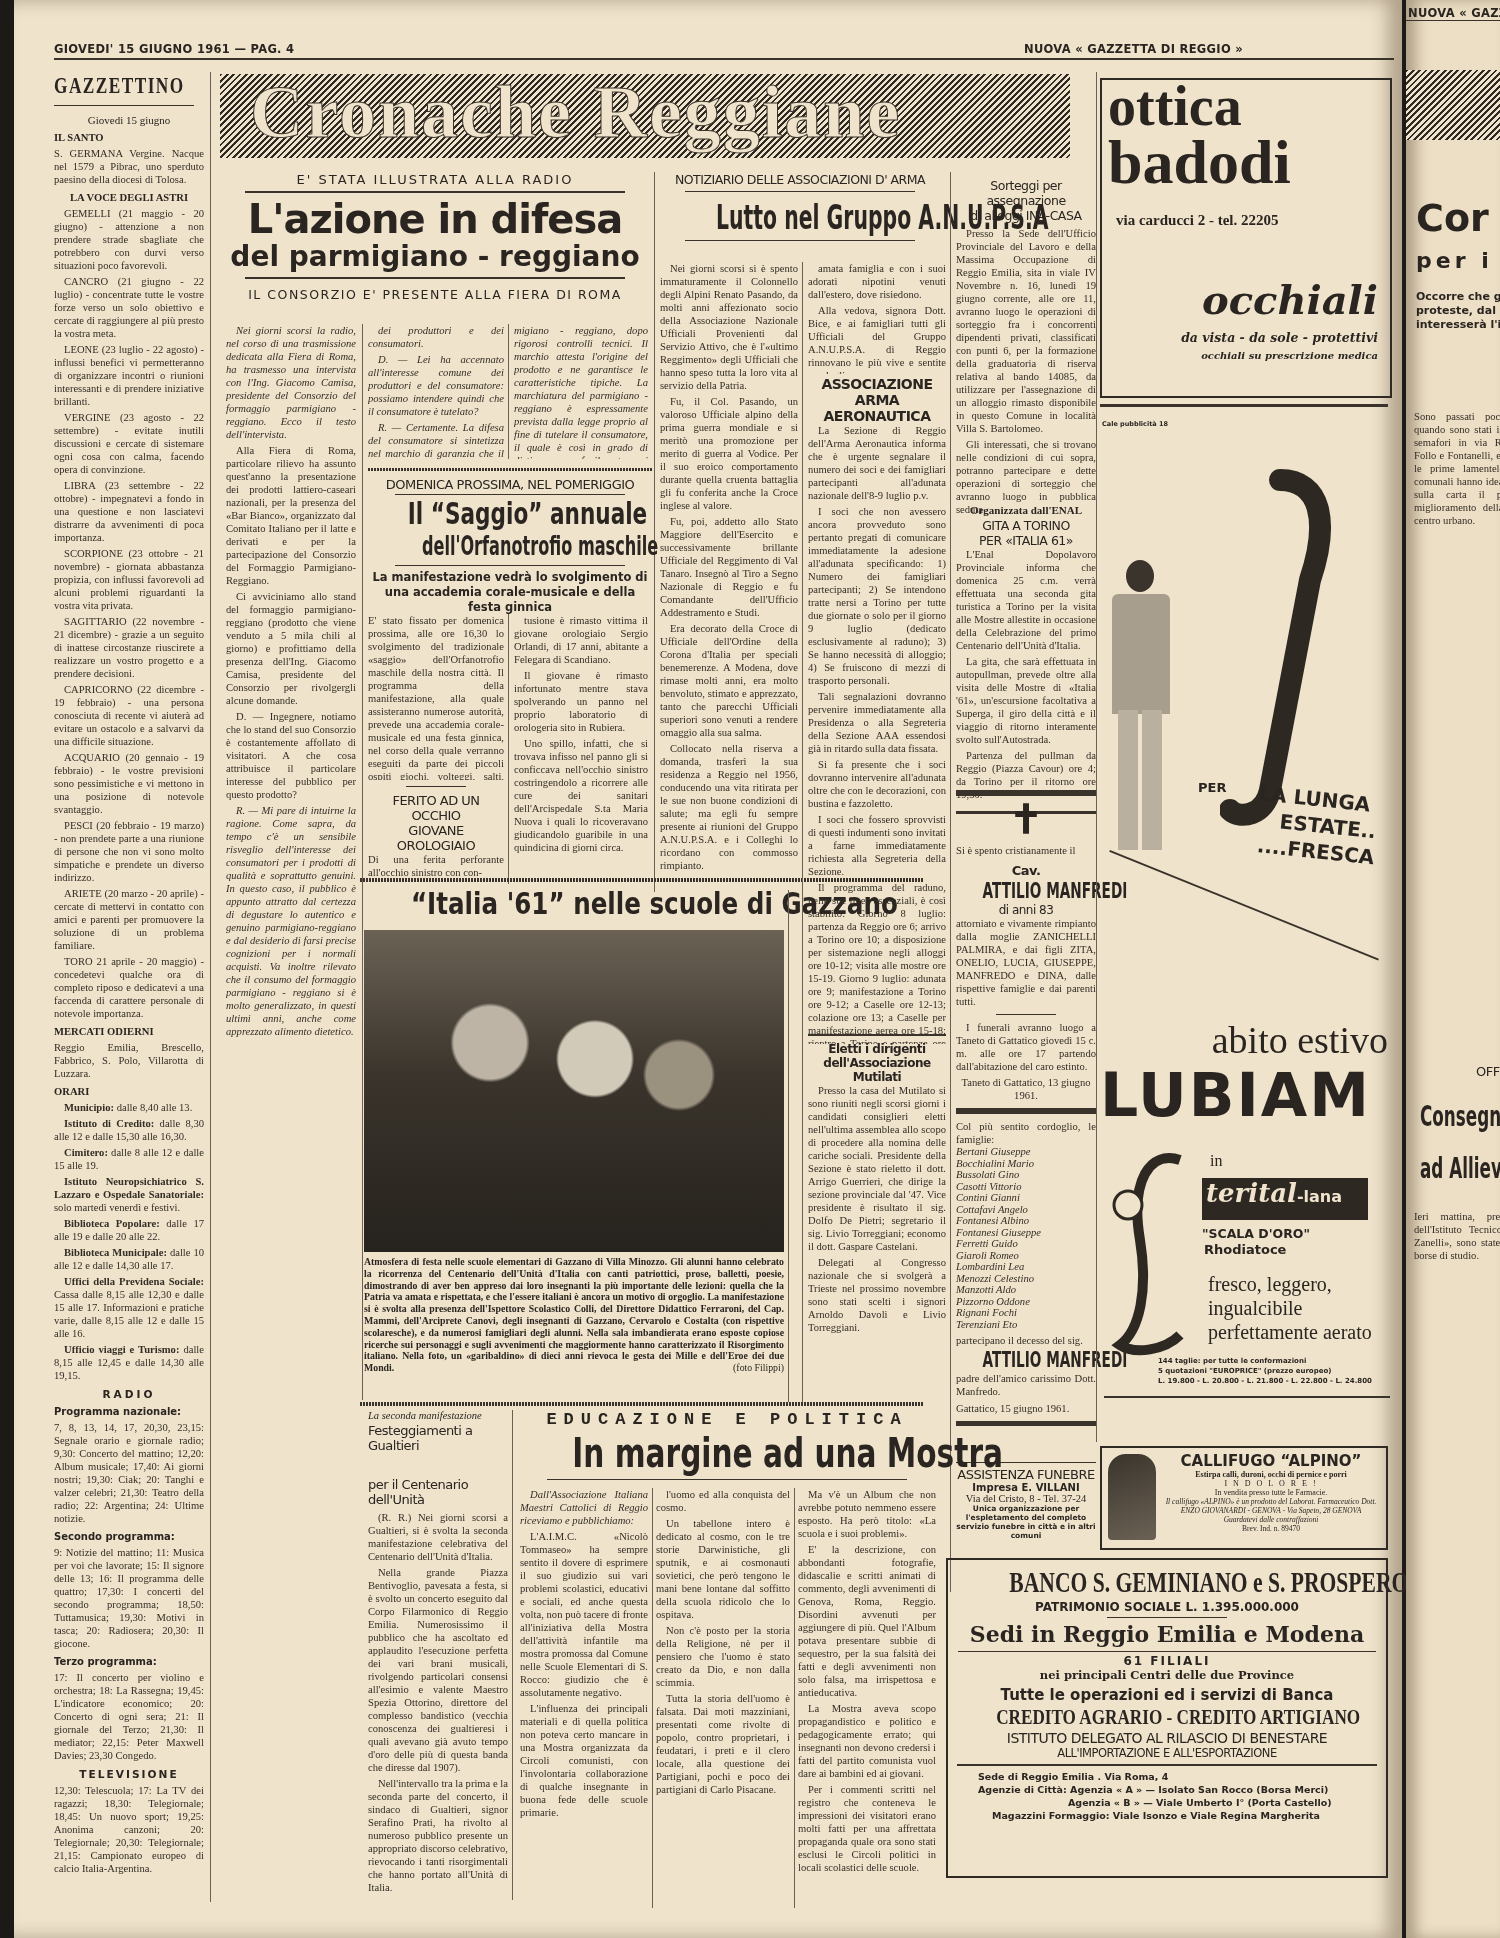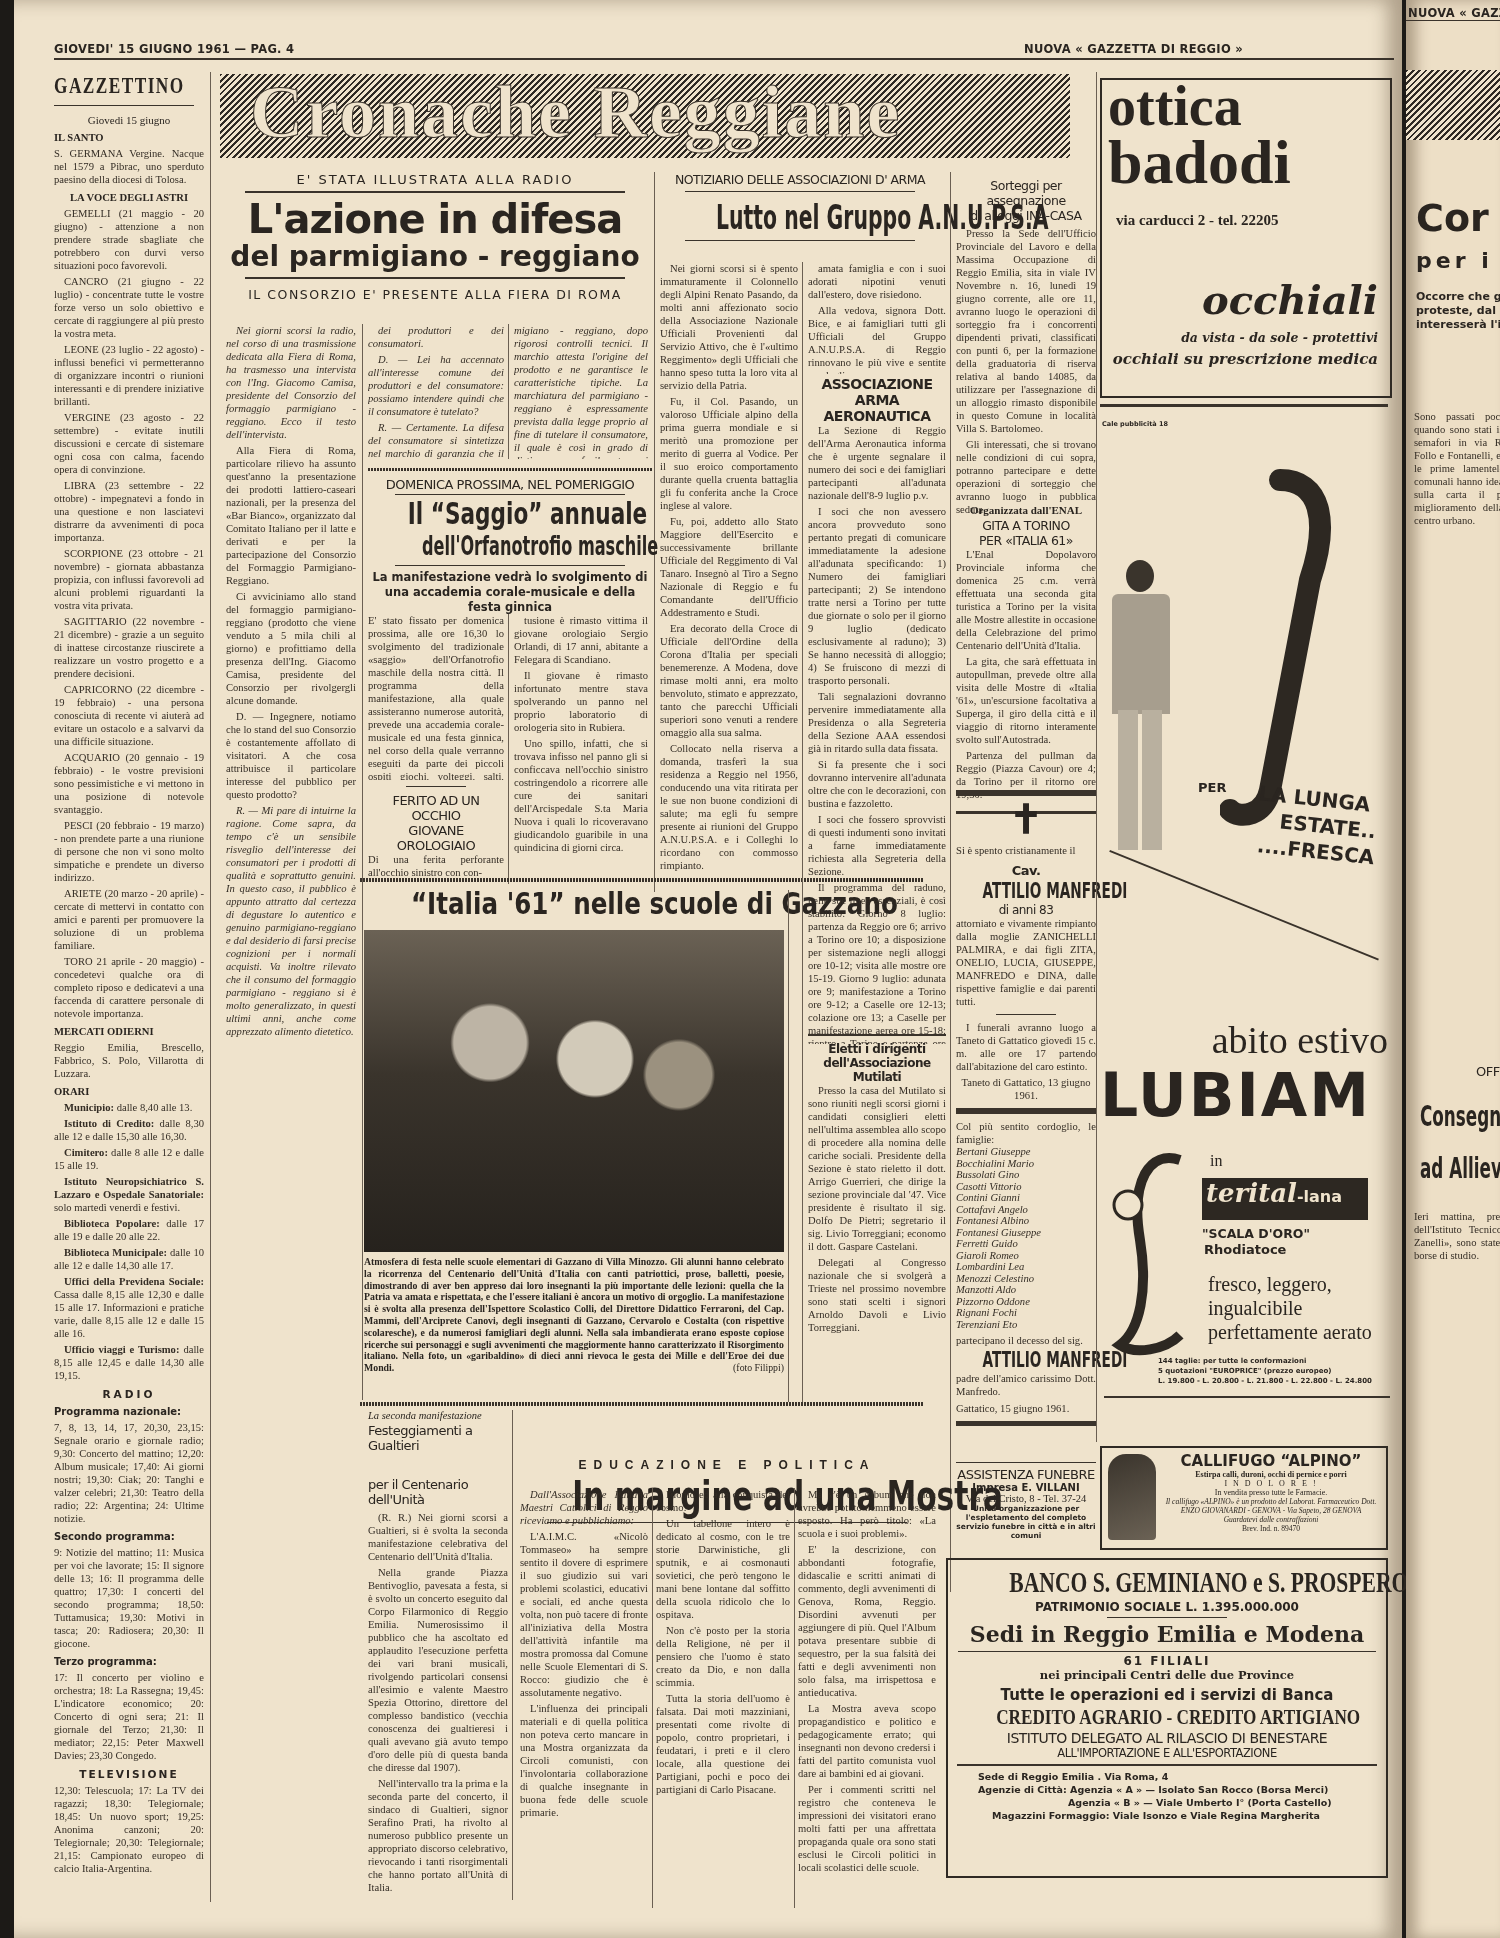--- a/index.html
+++ b/index.html
@@ -264,21 +264,21 @@
     <div class="cond" style="font-size:13px;font-weight:normal;margin-top:24px;">per il Centenario dell'Unità</div>
     <div class="body" style="margin-top:4px;height:420px;overflow:hidden;">
       <p>(R. R.) Nei giorni scorsi a Gualtieri, si è svolta la seconda manifestazione celebrativa del Centenario dell'Unità d'Italia.</p>
         <p>Nella grande Piazza Bentivoglio, pavesata a festa, si è svolto un concerto eseguito dal Corpo Filarmonico di Reggio Emilia. Numerosissimo il pubblico che ha ascoltato ed applaudito l'esecuzione perfetta dei vari brani musicali, rivolgendo particolari consensi all'esimio e valente Maestro Spezia Ottorino, direttore del complesso bandistico (vecchia conoscenza dei gualtieresi i quali avevano già avuto tempo d'oro delle più di questa banda che diresse dal 1907).</p>
         <p>Nell'intervallo tra la prima e la seconda parte del concerto, il sindaco di Gualtieri, signor Serafino Prati, ha rivolto al numeroso pubblico presente un appropriato discorso celebrativo, rievocando i tanti risorgimentali che hanno portato all'Unità di Italia.</p>
     </div>
   </div>
   <div class="vr" style="left:498px;top:1410px;height:490px;"></div>
 
   <div class="abs" style="left:504px;top:1410px;width:418px;">
-    <div class="center" style="font-family:Liberation Sans, sans-serif;font-weight:bold;font-size:12px;letter-spacing:7px;margin-top:48px;">EDUCAZIONE E POLITICA</div>
+    <div class="center" style="font-family:Liberation Mono, monospace;font-weight:bold;font-size:17px;letter-spacing:7px;">EDUCAZIONE E POLITICA</div>
     <div class="center" style="font-family:'DejaVu Sans',sans-serif;font-weight:bold;font-size:40px;line-height:48px;transform:scaleX(.74);transform-origin:center;white-space:nowrap;">In margine ad una Mostra</div>
     <div class="hr" style="position:relative;height:1px;width:360px;margin:2px auto;"></div>
   </div>
   <div class="abs body" style="left:506px;top:1488px;width:128px;height:420px;overflow:hidden;">
     <p class="ital">Dall'Associazione Italiana Maestri Cattolici di Reggio riceviamo e pubblichiamo:</p>
       <p>L'A.I.M.C. «Nicolò Tommaseo» ha sempre sentito il dovere di esprimere il suo giudizio sui vari problemi scolastici, educativi e sociali, ed anche questa volta, non può tacere di fronte all'iniziativa della Mostra dell'attività infantile ma mostra promossa dal Comune nelle Scuole Elementari di S. Rocco: giudizio che è assolutamente negativo.</p>
       <p>L'influenza dei principali materiali e di quella politica non poteva certo mancare in una Mostra organizzata da Circoli comunisti, con l'involontaria collaborazione di qualche insegnante in buona fede delle scuole primarie.</p>
   </div>
   <div class="vr" style="left:638px;top:1488px;height:420px;"></div>
   <div class="abs body" style="left:642px;top:1488px;width:134px;height:420px;overflow:hidden;">
@@ -294,21 +294,21 @@
       <p>La Mostra aveva scopo propagandistico e politico e pedagogicamente errato; qui insegnanti non devono credersi i fatti del partito comunista vuol dare ai bambini ed ai giovani.</p>
       <p>Per i commenti scritti nel registro che conteneva le impressioni dei visitatori erano molti fatti per una affrettata propaganda quale ora sono stati esclusi le Circoli politici in locali scolastici delle scuole.</p>
   </div>
 
   <div class="abs boxed" style="left:1086px;top:78px;width:288px;height:316px;">
     <div style="position:absolute;left:6px;top:0;font-family:'Liberation Serif',serif;font-weight:bold;font-size:56px;line-height:52px;">ottica</div>
     <div style="position:absolute;left:6px;top:52px;font-family:'Liberation Serif',serif;font-weight:bold;font-size:62px;line-height:60px;">badodi</div>
     <div style="position:absolute;left:14px;top:132px;font-family:'Liberation Serif',serif;font-weight:bold;font-size:15px;">via carducci 2 - tel. 22205</div>
     <div style="position:absolute;right:12px;top:196px;font-family:'DejaVu Serif',serif;font-style:italic;font-weight:bold;font-size:40px;">occhiali</div>
     <div style="position:absolute;right:12px;top:250px;font-family:'DejaVu Serif',serif;font-style:italic;font-weight:bold;font-size:12.5px;">da vista - da sole - protettivi</div>
-    <div style="position:absolute;right:12px;top:270px;font-family:'DejaVu Serif',serif;font-style:italic;font-weight:bold;font-size:15px;">occhiali su prescrizione medica</div>
+    <div style="position:absolute;right:12px;top:270px;font-family:'DejaVu Serif',serif;font-style:italic;font-weight:bold;font-size:10px;">occhiali su prescrizione medica</div>
   </div>
   <div class="hr" style="left:1086px;top:404px;width:288px;height:3px;"></div>
 
   <div class="abs" style="left:1086px;top:410px;width:292px;height:1010px;">
     <div class="sans" style="position:absolute;left:2px;top:10px;font-size:6.5px;font-weight:bold;">Cale pubblicità 18</div>
     <svg style="position:absolute;left:120px;top:50px;" width="120" height="380" viewBox="0 0 120 380">
       <path d="M60 20 C100 20 110 60 90 120 L50 330 C45 355 20 360 10 350" fill="none" stroke="#2d2822" stroke-width="22" stroke-linecap="round"></path>
     </svg>
     <div style="position:absolute;left:6px;top:150px;width:70px;height:300px;">
       <div style="position:absolute;left:20px;top:0;width:28px;height:32px;border-radius:50%;background:#3a342c;"></div>

